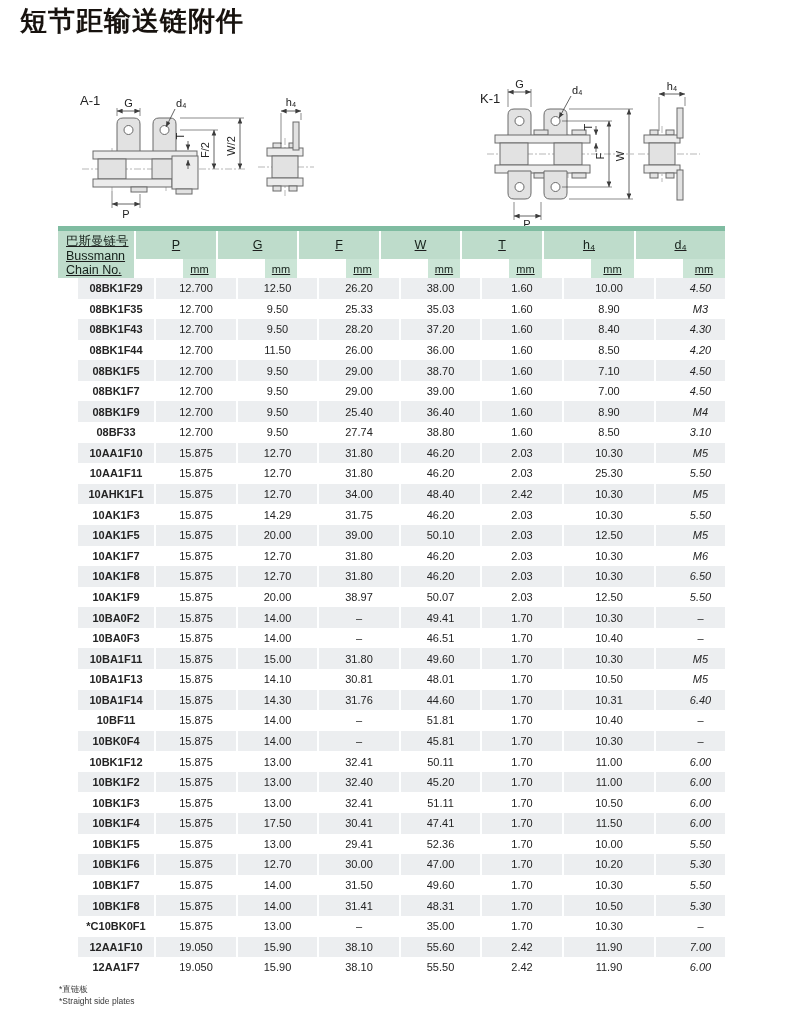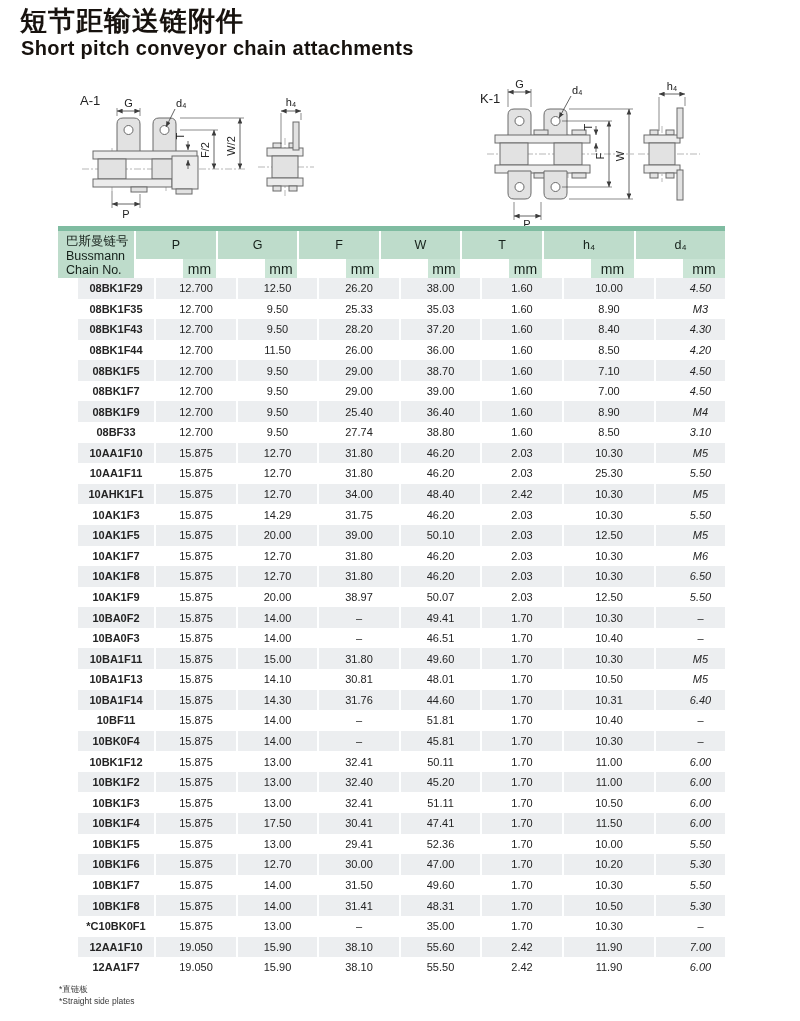--- a/index.html
+++ b/index.html
@@ -11,42 +11,41 @@
   .part{fill:#e2e2e2;stroke:#6a6a6a;stroke-width:1;}
   .plate{fill:#ececec;stroke:#6a6a6a;stroke-width:1;}
   .hole{fill:#ffffff;stroke:#6a6a6a;stroke-width:1;}
   .cl{stroke:#9a9a9a;stroke-width:.7;stroke-dasharray:7 2 2 2;fill:none;}
   .dim{stroke:#3c3c3c;stroke-width:.8;fill:none;}
   .ext{stroke:#3c3c3c;stroke-width:.6;fill:none;}
   .dtext{font-size:11px;fill:#222;font-family:"Liberation Sans","DejaVu Sans",sans-serif;}
   .vlabel{font-size:13px;fill:#222;font-family:"Liberation Sans","DejaVu Sans",sans-serif;}
   .accent-strip{position:absolute;left:58px;top:226px;width:667px;height:5px;}
   .spec-table{position:absolute;left:58px;top:231px;width:667px;}
-  .thead{display:grid;grid-template-columns:78px 82px 81px 82px 81px 82px 92px 89px;height:41px;}
+  .thead{display:grid;grid-template-columns:78px 82px 81px 82px 81px 82px 92px 89px;height:41px;text-decoration:underline;}
   .th,.th-chain{box-sizing:border-box;border-right:2px solid #fff;}
   .th:last-child{border-right:none;}
   .th-chain{padding:3px 0 0 8px;font-size:12.5px;line-height:14.5px;color:#15201a;}
   .th{display:flex;flex-direction:column;}
   .th-label{height:28px;display:flex;align-items:center;justify-content:center;font-size:12.5px;color:#15201a;}
-  .th-unit{height:19px;display:flex;align-items:center;justify-content:center;font-size:14px;color:#15201a;margin-left:47px;}
+  .th-unit{height:19px;display:flex;align-items:center;justify-content:center;font-size:11px;color:#15201a;margin-left:47px;}
   .tbody{position:absolute;left:0;top:47px;width:667px;}
   .row{display:grid;grid-template-columns:78px 82px 81px 82px 81px 82px 92px 89px;height:20.59px;margin-left:20px;}
   .row:nth-child(odd){background:#eceef0;}
   .cell{box-sizing:border-box;border-right:2px solid rgba(255,255,255,.95);display:flex;align-items:center;justify-content:center;font-size:11px;color:#242424;}
   .cell:last-child{border-right:none;font-style:italic;}
   .cell.c0{font-weight:bold;}
   .footnotes{position:absolute;left:59px;top:984px;font-size:8.5px;line-height:11.5px;color:#3a3a3a;}
 </style>
 </head>
 <body>
 
 <div class="page">
 
   <h1 class="title-zh">短节距输送链附件</h1>
-  <h2 class="title-en">Short pitch conveyor chain attachments</h2>
 
   <svg class="drawings" viewBox="0 0 800 152">
     <defs>
       <marker id="arE" orient="auto" markerWidth="9" markerHeight="8" refX="7" refY="3">
         <path d="M0,0 L7,3 L0,6 Z" fill="#3c3c3c"></path>
       </marker>
       <marker id="arS" orient="auto" markerWidth="9" markerHeight="8" refX="0" refY="3">
         <path d="M7,0 L0,3 L7,6 Z" fill="#3c3c3c"></path>
       </marker>
     </defs>

